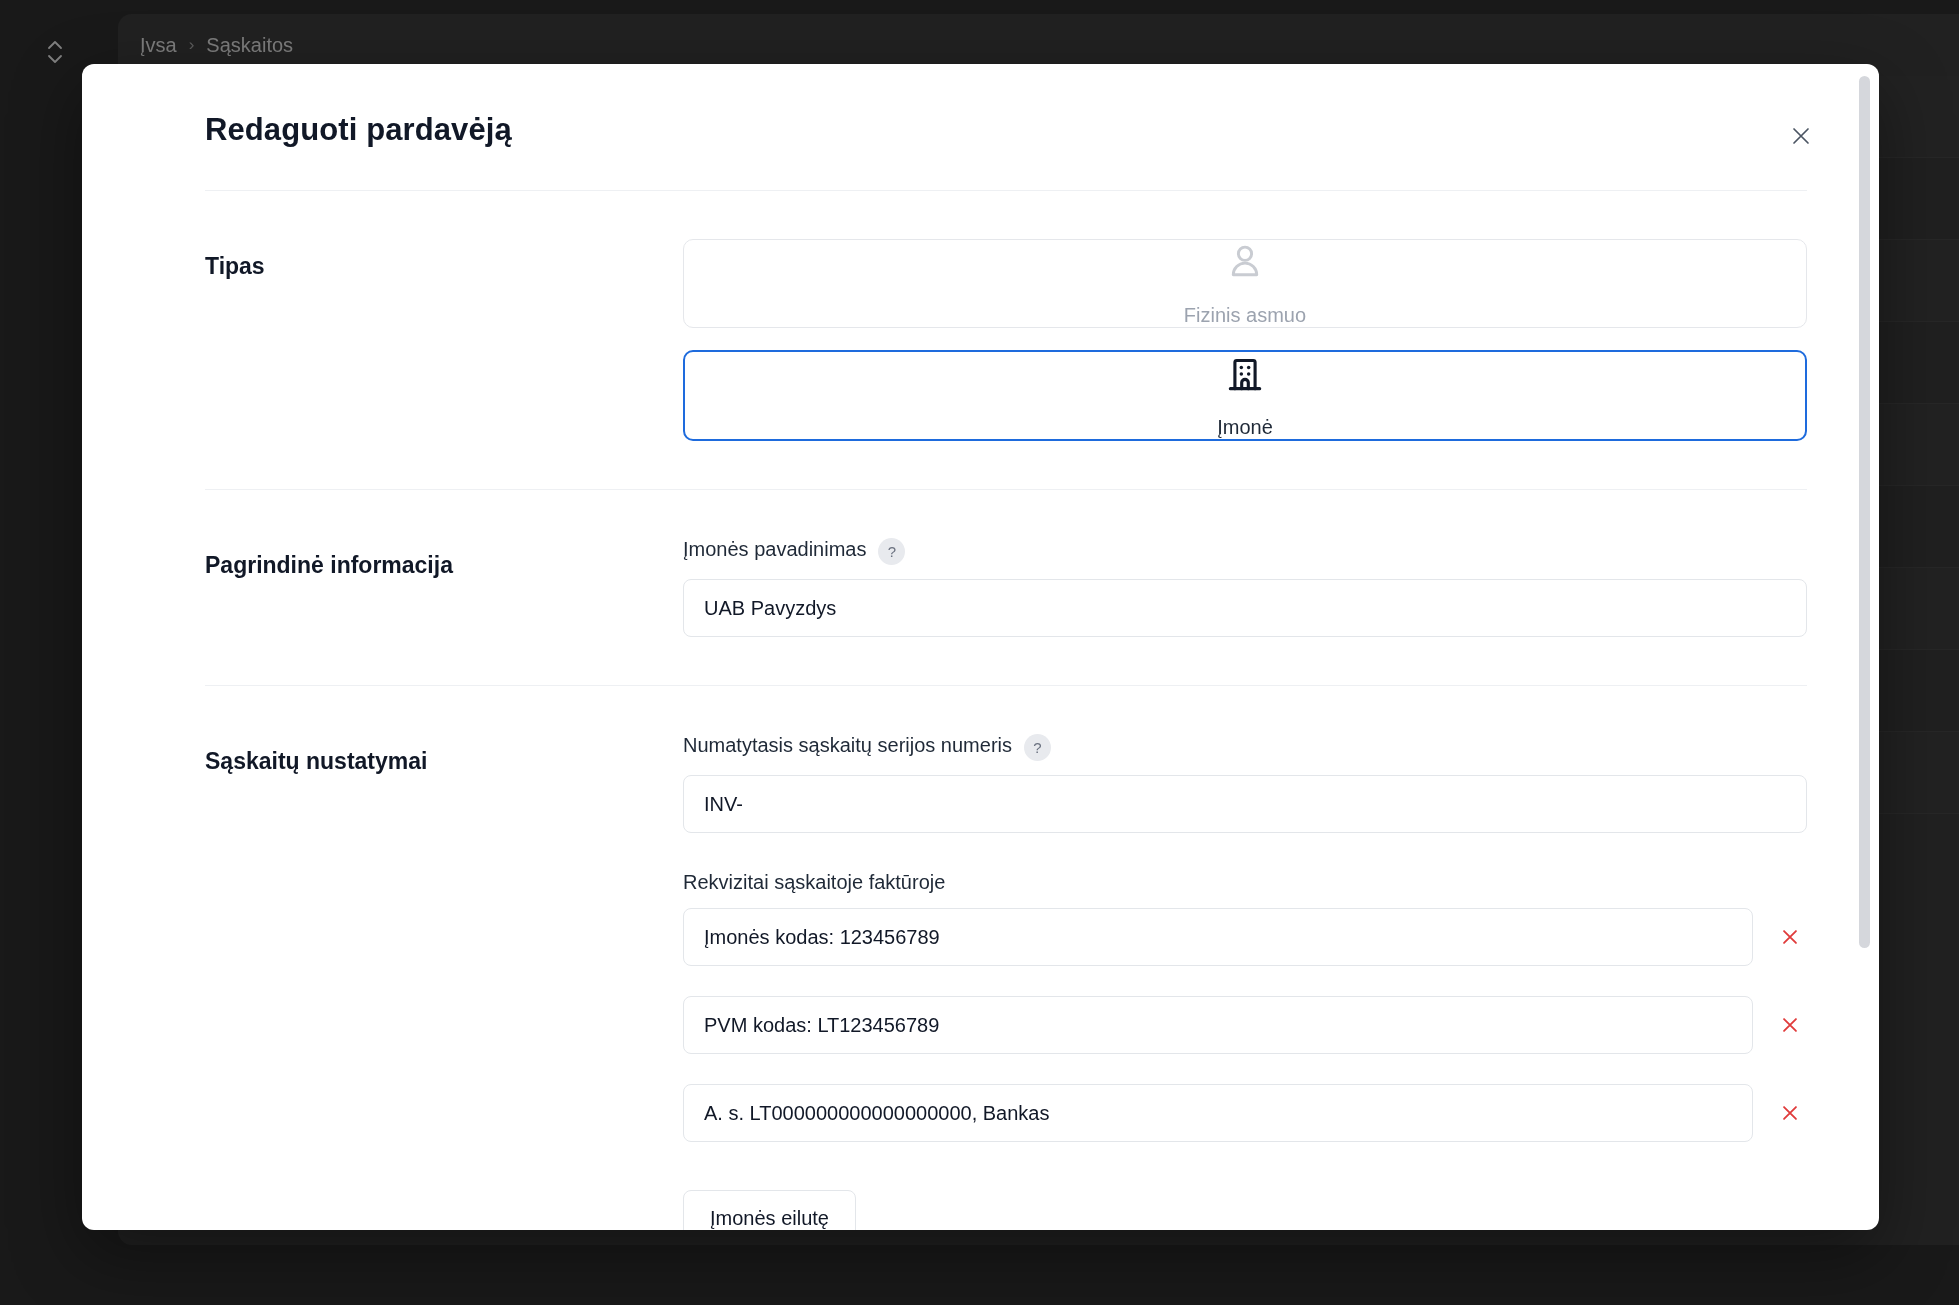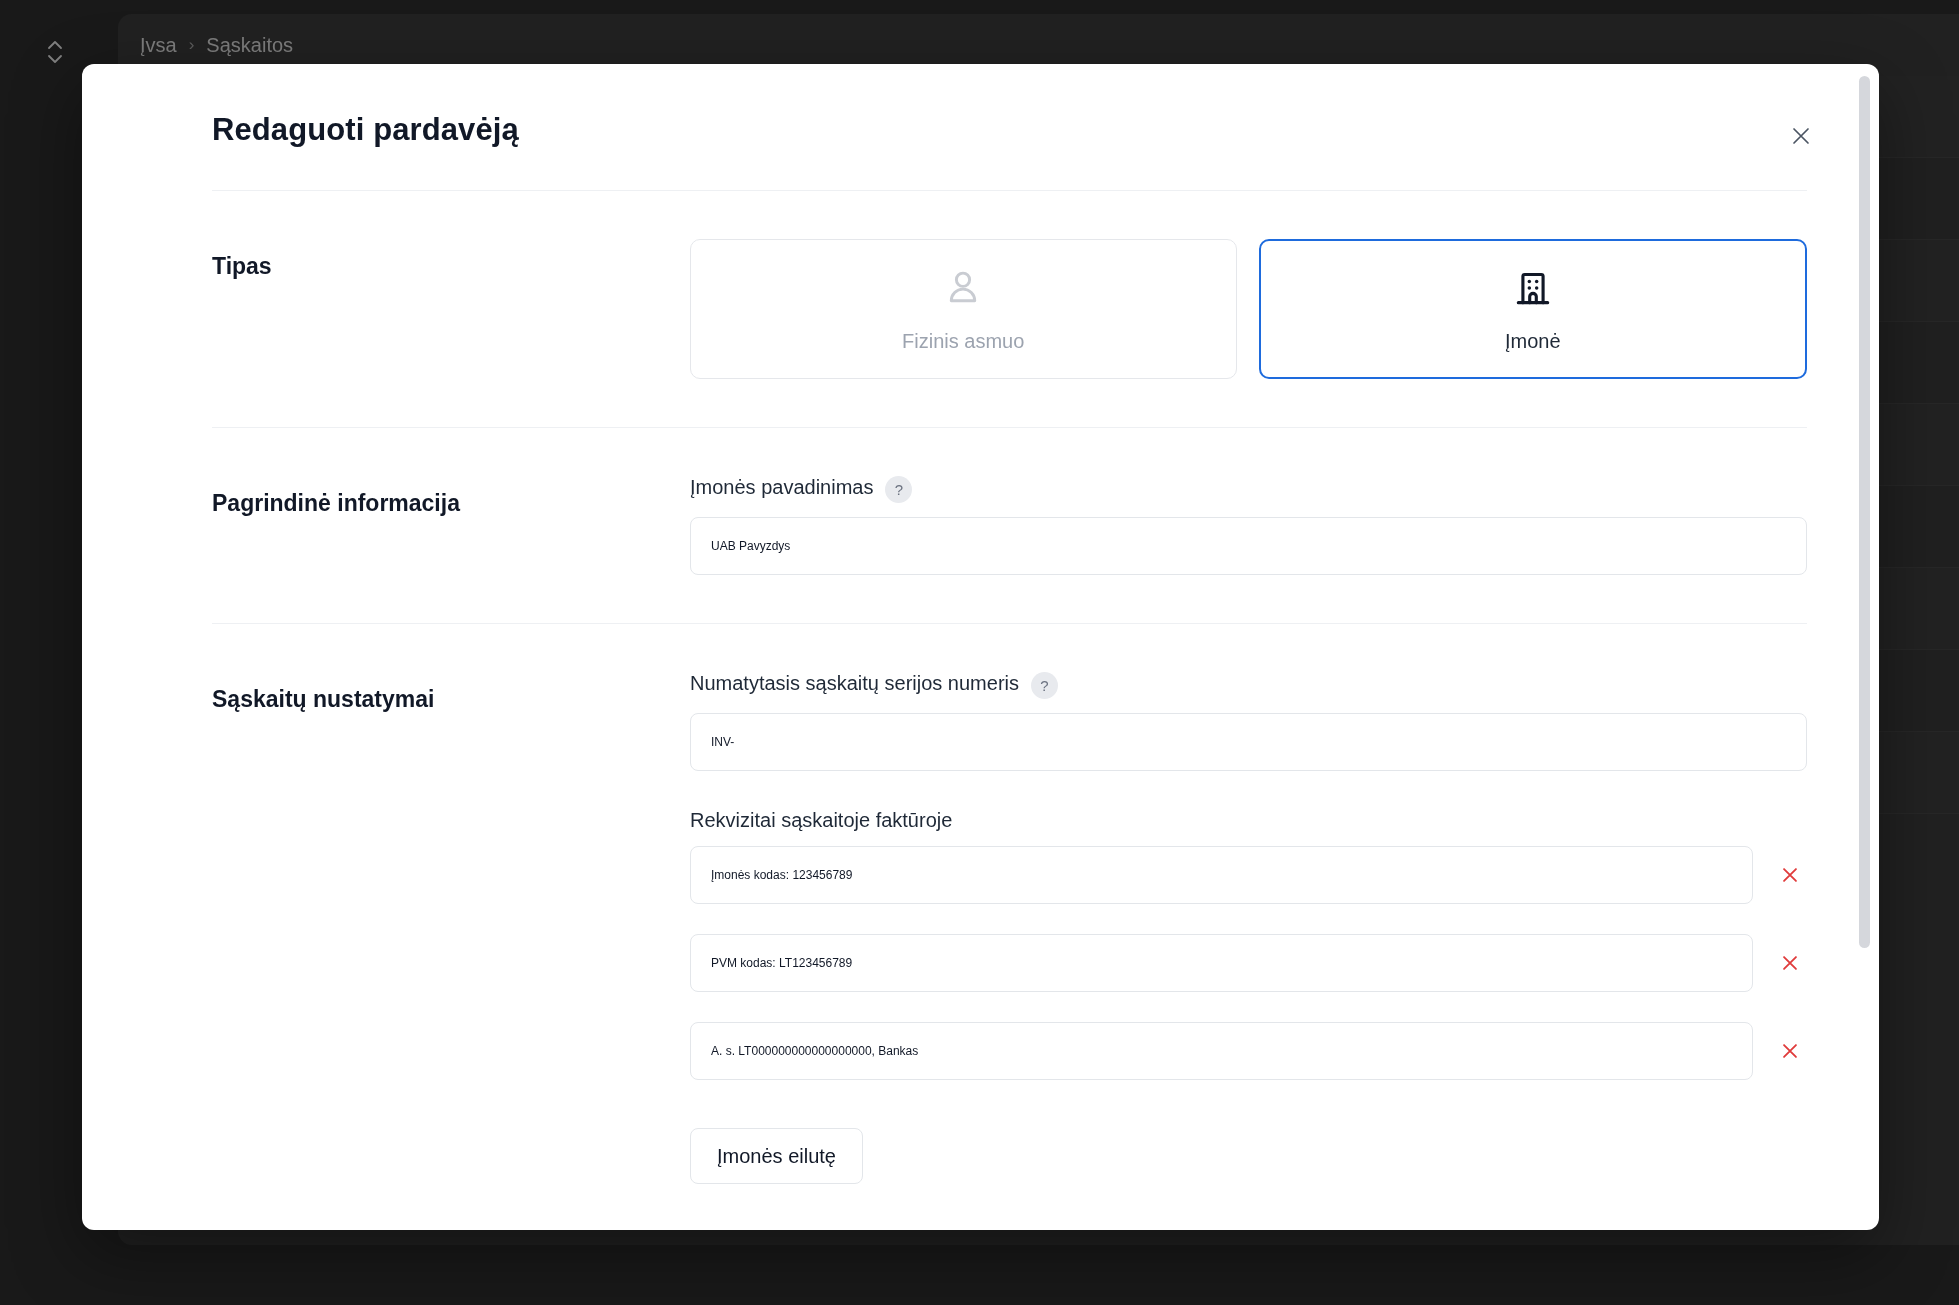--- a/index.html
+++ b/index.html
@@ -82,21 +82,21 @@
     height: 1166px;
     background: #ffffff;
     border-radius: 12px;
     box-shadow: 0 24px 70px rgba(0,0,0,0.40);
     overflow: hidden;
   }
   .modal-scroll {
     position: absolute;
     inset: 0;
     overflow: hidden;
-    padding: 0 0 0 12px;
+    padding: 0 0 0 5px;
   }
   .modal-inner {
     padding: 48px 72px 60px 118px;
   }
 
   .modal-header {
     display: flex;
     align-items: flex-start;
     justify-content: space-between;
     padding-bottom: 34px;
@@ -142,20 +142,21 @@
   }
   .section-body {
     flex: 1;
     min-width: 0;
   }
 
   
   .type-cards {
     display: flex;
     gap: 22px;
+    flex-direction: column;
   }
   .type-card {
     flex: 1;
     height: 140px;
     border: 1px solid #e5e7eb;
     border-radius: 10px;
     display: flex;
     flex-direction: column;
     align-items: center;
     justify-content: center;
@@ -198,21 +199,21 @@
     justify-content: center;
     cursor: pointer;
     line-height: 1;
   }
   .text-input {
     width: 100%;
     height: 58px;
     border: 1px solid #e3e6ea;
     border-radius: 8px;
     padding: 0 20px;
-    font-size: 12px;
+    font-size: 20px;
     color: #111827;
     font-family: "Liberation Sans", sans-serif;
     background: #fff;
     outline: none;
   }
   .text-input::placeholder { color: #9ca3af; }
 
   .line-row {
     display: flex;
     align-items: center;

